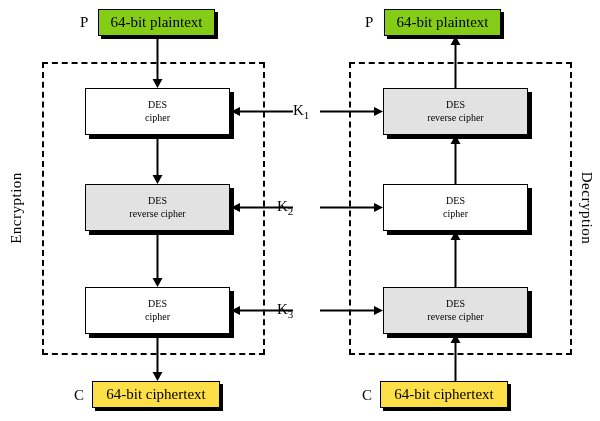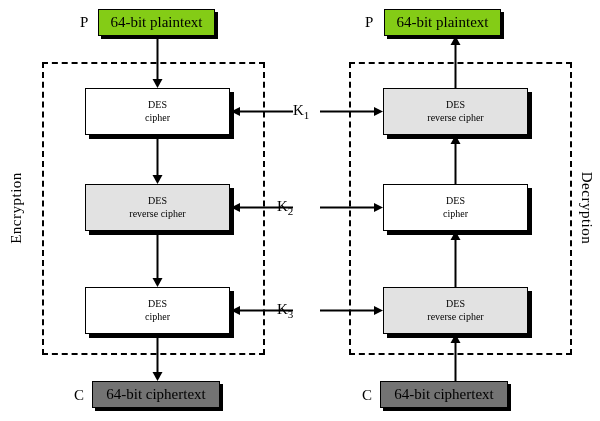--- a/index.html
+++ b/index.html
@@ -38,21 +38,21 @@
     height: 27px;
     border: 1px solid #000;
     box-shadow: 3px 3px 0 #000;
     display: flex;
     align-items: center;
     justify-content: center;
     font-size: 15px;
     white-space: nowrap;
   }
   .iobox.white { background: #84cc16; }
-  .iobox.gray  { background: #737373; font-family: Liberation Serif, serif; }
+  .iobox.gray  { background: #fde047; font-family: Liberation Serif, serif; }
   .letter {
     position: absolute;
     font-size: 15px;
   }
   .vlabel {
     position: absolute;
     width: 200px;
     height: 20px;
     text-align: center;
     font-size: 15px;

